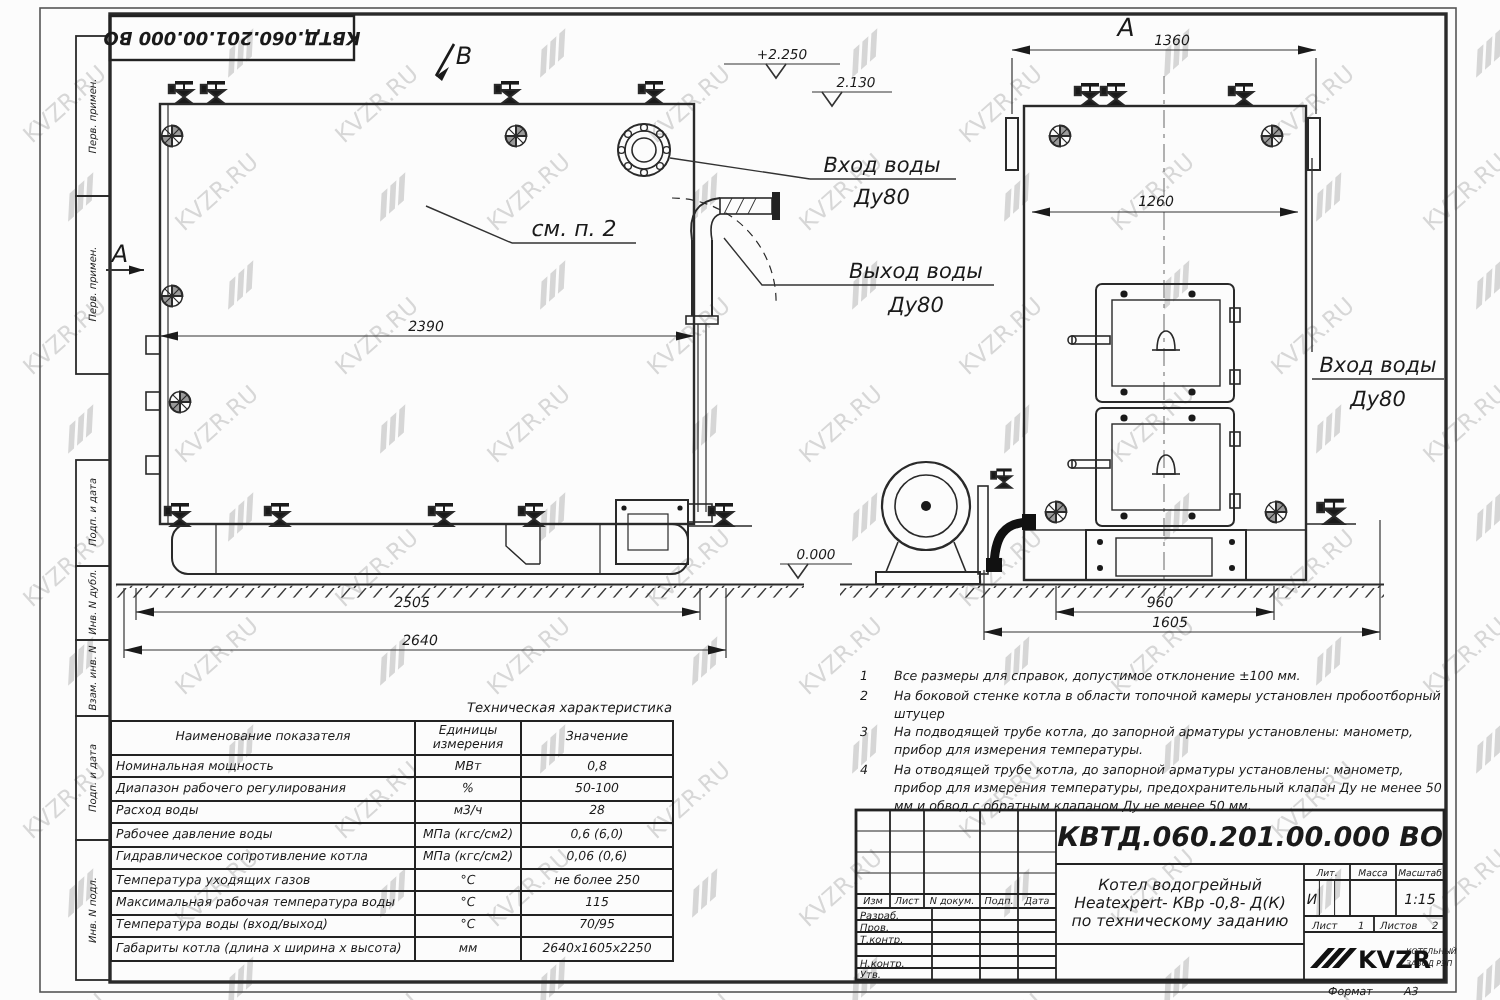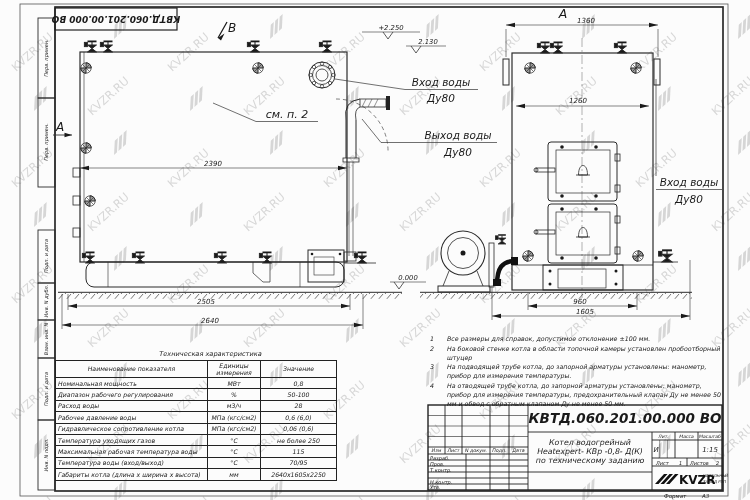--- a/index.html
+++ b/index.html
@@ -3,21 +3,21 @@
 <meta charset="utf-8">
 <style>
   html,body{margin:0;padding:0;background:#e9e9e9}
   .page{position:relative;width:750px;height:500px;background:#fcfcfc;overflow:hidden;
         font-family:"DejaVu Sans",sans-serif}
   svg{position:absolute;left:0;top:0}
   .dt{font-family:"DejaVu Sans",sans-serif;font-style:italic;fill:#1a1a1a}
   .bold{font-weight:bold}
   
   .spec{position:absolute;left:55px;top:350px;width:281px;color:#1a1a1a;font-style:italic;z-index:3}
-  .spec .title{text-align:center;font-size:6.6px;margin:0 0 2px 30px}
+  .spec .title{text-align:right;font-size:6.6px;margin:0 0 2px 30px}
   .spec table{border-collapse:collapse;width:281px;table-layout:fixed}
   .spec td{border:1px solid #222;font-size:6.2px;padding:0 2px;overflow:hidden;white-space:nowrap}
   .spec tr{height:11.4px}
   .spec tr.hd{height:17px}
   .spec tr.hd td{white-space:normal;text-align:center;line-height:1.15}
   .spec td.c{text-align:center}
   
   .notes{position:absolute;left:430px;top:335px;width:293px;font-size:6.3px;font-style:italic;
          color:#1a1a1a;line-height:1.4;z-index:3}
   .note{display:flex;margin-bottom:1px}

